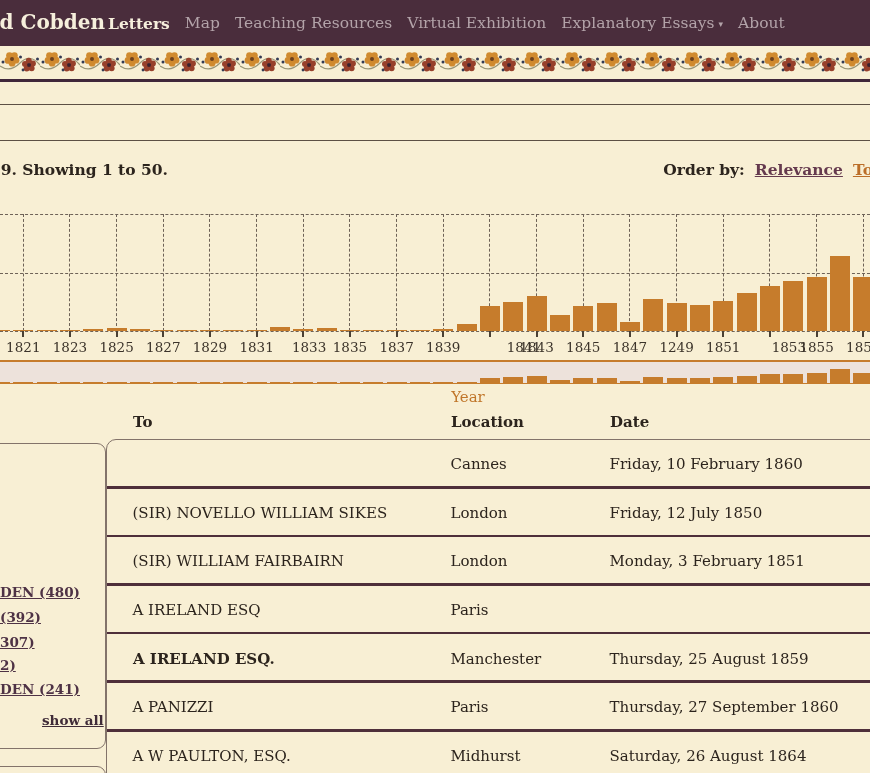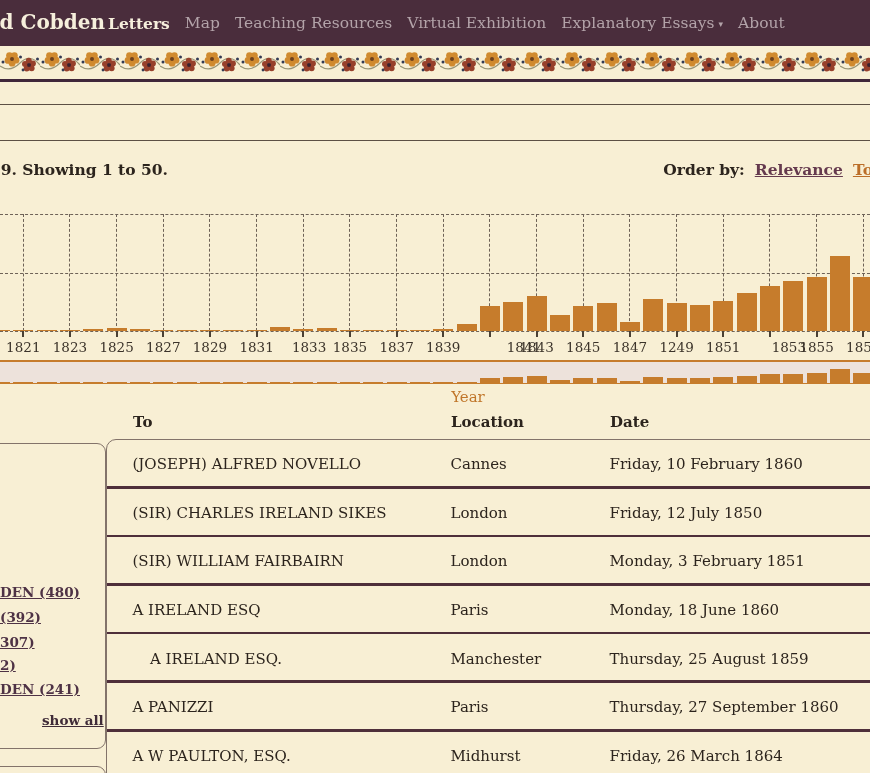--- a/index.html
+++ b/index.html
@@ -654,59 +654,57 @@
       <div class="bar" style="left: 853.288px; top: 372.74px; width: 20px; height: 10.26px;"></div>
     </div>
   <div id="year-label">Year</div>
 
   <div class="th" style="left:133px;">To</div>
   <div class="th" style="left:451px;">Location</div>
   <div class="th" style="left:610px;">Date</div>
 
   <div id="table-panel">
       <div class="trow" style="top: 0px; height: 48.6px;">
-        <span class="tcell" style="left: 25.5px;">(JOSEPH) ALFRED NOVELLO</span>
         <span class="tcell" style="left: 343.5px;">Cannes</span>
         <span class="tcell" style="left: 502.5px;">Friday, 10 February 1860</span>
         <div class="sep"></div>
       </div>
       <div class="trow" style="top: 48.6px; height: 48.6px;">
-        <span class="tcell" style="left: 25.5px;">(SIR) CHARLES IRELAND SIKES</span>
+        <span class="tcell" style="left: 25.5px;">(SIR) NOVELLO WILLIAM SIKES</span>
         <span class="tcell" style="left: 343.5px;">London</span>
         <span class="tcell" style="left: 502.5px;">Friday, 12 July 1850</span>
         <div class="sep"></div>
       </div>
       <div class="trow" style="top: 97.2px; height: 48.6px;">
         <span class="tcell" style="left: 25.5px;">(SIR) WILLIAM FAIRBAIRN</span>
         <span class="tcell" style="left: 343.5px;">London</span>
         <span class="tcell" style="left: 502.5px;">Monday, 3 February 1851</span>
         <div class="sep"></div>
       </div>
       <div class="trow" style="top: 145.8px; height: 48.6px;">
         <span class="tcell" style="left: 25.5px;">A IRELAND ESQ</span>
         <span class="tcell" style="left: 343.5px;">Paris</span>
-        <span class="tcell" style="left: 502.5px;">Monday, 18 June 1860</span>
         <div class="sep"></div>
       </div>
       <div class="trow" style="top: 194.4px; height: 48.6px;">
-        <span class="tcell" style="left: 43px;">A IRELAND ESQ.</span>
+        <span class="tcell" style="left: 26px; font-weight: bold;">A IRELAND ESQ.</span>
         <span class="tcell" style="left: 343.5px;">Manchester</span>
         <span class="tcell" style="left: 502.5px;">Thursday, 25 August 1859</span>
         <div class="sep"></div>
       </div>
       <div class="trow" style="top: 243px; height: 48.6px;">
         <span class="tcell" style="left: 25.5px;">A PANIZZI</span>
         <span class="tcell" style="left: 343.5px;">Paris</span>
         <span class="tcell" style="left: 502.5px;">Thursday, 27 September 1860</span>
         <div class="sep"></div>
       </div>
       <div class="trow" style="top: 291.6px; height: 48.6px;">
         <span class="tcell" style="left: 25.5px;">A W PAULTON, ESQ.</span>
         <span class="tcell" style="left: 343.5px;">Midhurst</span>
-        <span class="tcell" style="left: 502.5px;">Friday, 26 March 1864</span>
+        <span class="tcell" style="left: 502.5px;">Saturday, 26 August 1864</span>
       </div>
     </div>
 
   <div class="side-panel" style="top:443px;height:304px;"></div>
   <div id="facet-links">
       <div class="facet-link" style="top: 584px;">DEN (480)</div>
       <div class="facet-link" style="top: 609px;">(392)</div>
       <div class="facet-link" style="top: 633.5px;">307)</div>
       <div class="facet-link" style="top: 657px;">2)</div>
       <div class="facet-link" style="top: 681px;">DEN (241)</div>

